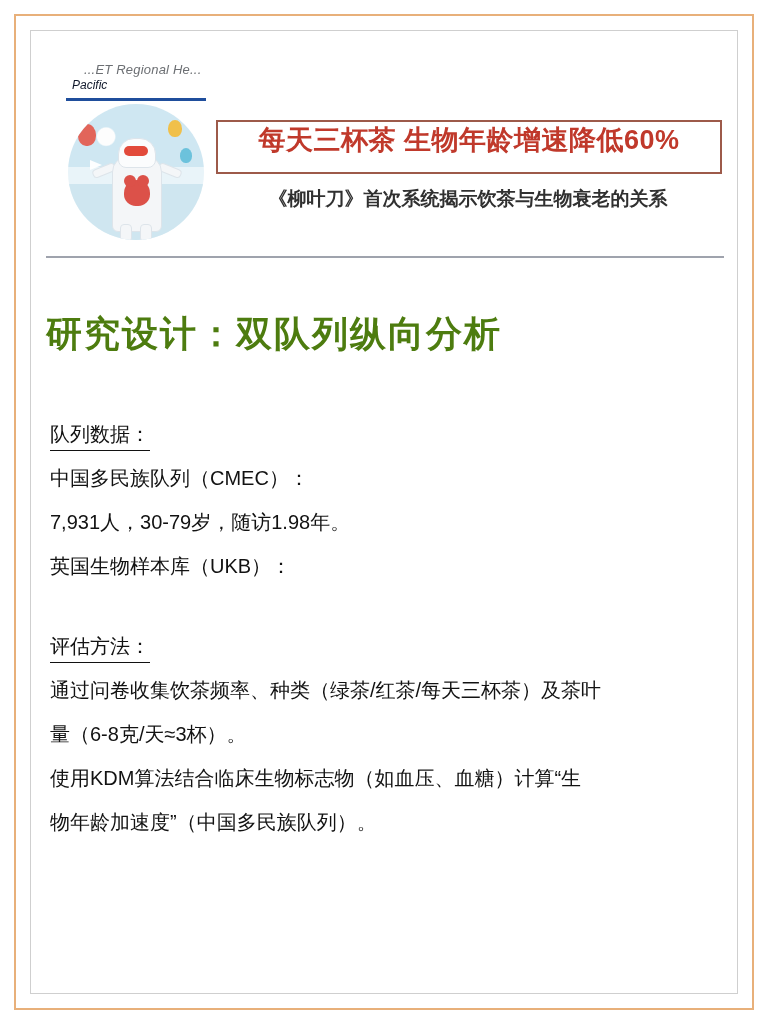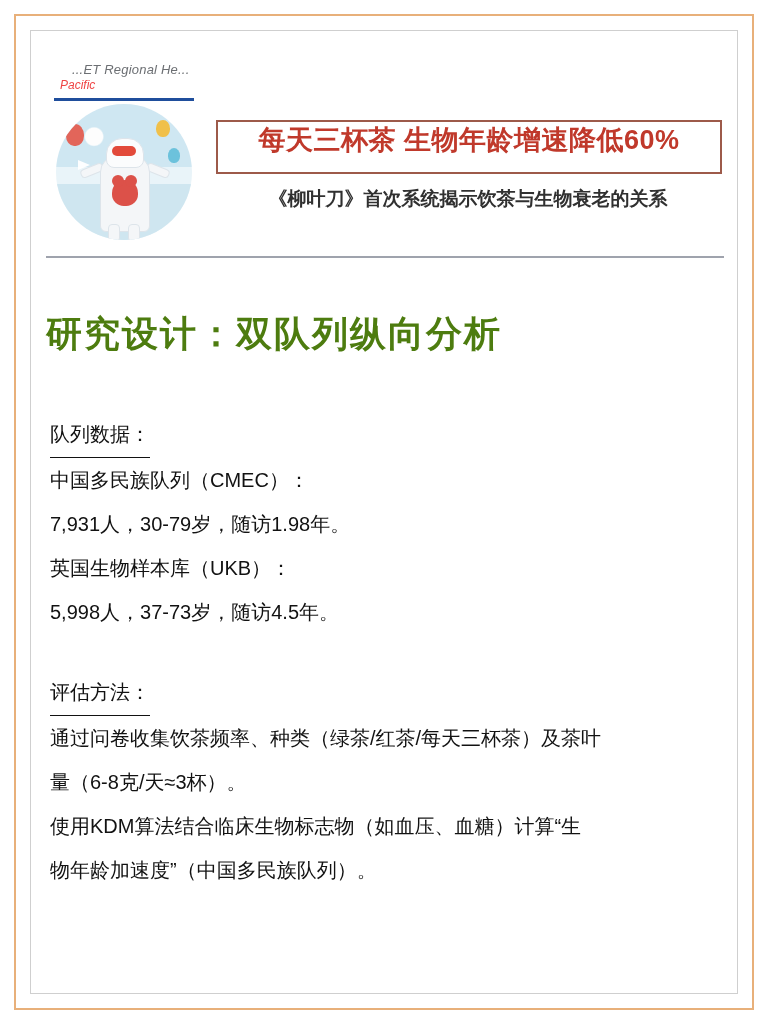--- a/index.html
+++ b/index.html
@@ -41,21 +41,21 @@
   
   .header {
     position: absolute;
     left: 46px;
     top: 48px;
     width: 678px;
     height: 200px;
   }
   .logo {
     position: absolute;
-    left: 4px;
+    left: 16px;
     top: 6px;
     width: 148px;
     height: 190px;
     overflow: hidden;
   }
   .logo-top {
     position: absolute;
     left: 0; top: 0;
     width: 148px; height: 50px;
     background: #ffffff;
@@ -67,21 +67,21 @@
     font-style: italic;
     color: #6c6f73;
     white-space: nowrap;
     letter-spacing: 0.2px;
   }
   .logo-text2 {
     position: absolute;
     left: 10px; top: 24px;
     font-size: 12px;
     font-style: italic;
-    color: #ef4444;
+    color: #0f172a;
     white-space: nowrap;
   }
   .logo-rule {
     position: absolute;
     left: 4px; top: 44px;
     width: 140px; height: 3px;
     background: #1f4e9c;
   }
   .logo-art {
     position: absolute;
@@ -246,21 +246,21 @@
     left: 50px;
     top: 412px;
     width: 664px;
     color: #121212;
     font-size: 20px;
     line-height: 44px;
   }
   .sub-head {
     display: inline-block;
     border-bottom: 1.5px solid #121212;
-    padding-bottom: 8px;
+    padding-bottom: 1px;
     font-size: 20px;
     line-height: 30px;
   }
   .blk { margin: 0; }
   .line { white-space: nowrap; }
   .gap { height: 36px; }
   .para-line { line-height: 44px; }
 </style>
 </head>
 <body>
@@ -308,21 +308,20 @@
 
   <div class="content">
 
     <div class="blk">
       <div class="para-line">
         <span class="sub-head">队列数据：</span>
       </div>
       <div class="line">中国多民族队列（CMEC）：</div>
       <div class="line">7,931人，30-79岁，随访1.98年。</div>
       <div class="line">英国生物样本库（UKB）：</div>
-      <div class="line">5,998人，37-73岁，随访4.5年。</div>
     </div>
 
     <div class="gap"></div>
 
     <div class="blk">
       <div class="para-line">
         <span class="sub-head">评估方法：</span>
       </div>
       <div class="line">通过问卷收集饮茶频率、种类（绿茶/红茶/每天三杯茶）及茶叶</div>
       <div class="line">量（6-8克/天≈3杯）。</div>

